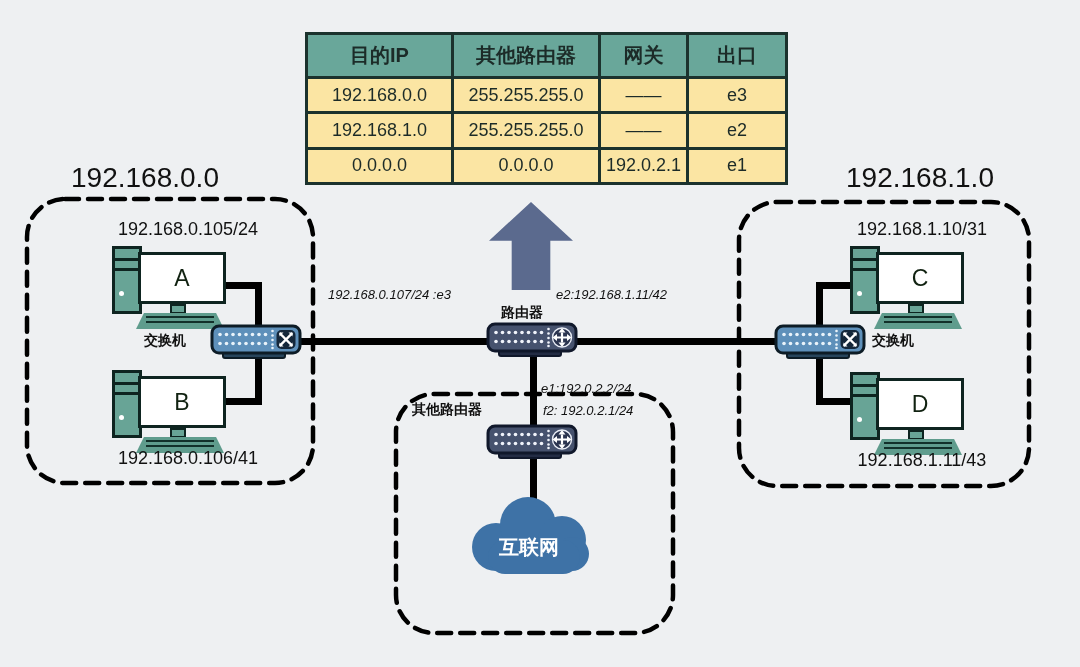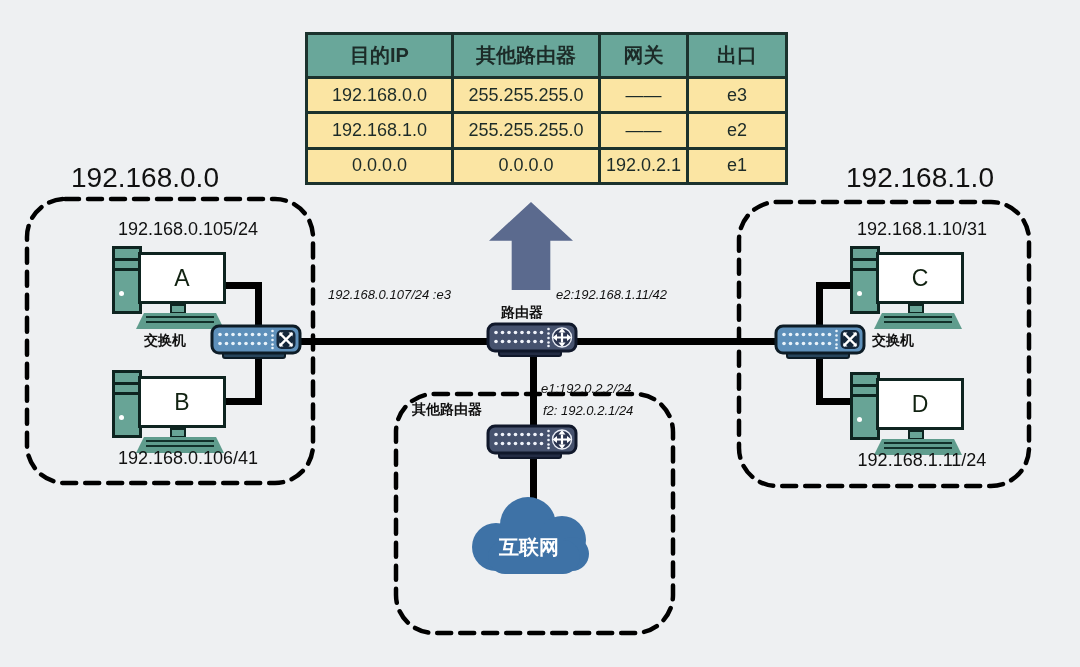--- a/index.html
+++ b/index.html
@@ -158,21 +158,21 @@
         <div class="led"></div>
       </div>
     <div class="monitor">
         <span>D</span>
       </div>
     <div class="stand"></div>
     <div class="keyboard">
         <div class="keys"></div>
       </div>
   </div>
-  <div class="ip-label" style="left:822px;top:450px;width:200px">192.168.1.11/24</div>
+  <div class="ip-label" style="left:822px;top:450px;width:200px">192.168.1.11/43</div>
 
   <div class="cn-label" style="left:144px;top:332px">交换机</div>
   <svg class="devsvg" style="left:210px;top:322px" width="96" height="40" viewBox="0 0 96 40">
     <rect x="13" y="28" width="62" height="8" rx="2" fill="#27455c" stroke="#0d1c26" stroke-width="2"></rect>
     <rect x="2" y="4" width="88" height="27" rx="7" fill="#5e90ba" stroke="#0d1c26" stroke-width="3"></rect>
     <g fill="#e9f3fa">
       <circle cx="10" cy="12.5" r="1.8"></circle>
         <circle cx="16.5" cy="12.5" r="1.8"></circle>
         <circle cx="23" cy="12.5" r="1.8"></circle>
         <circle cx="29.5" cy="12.5" r="1.8"></circle>

